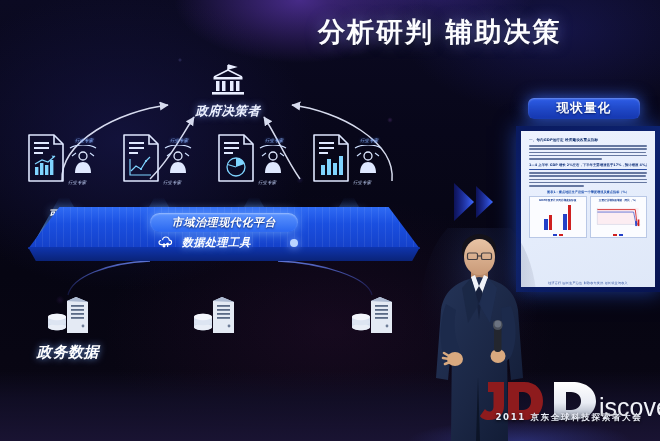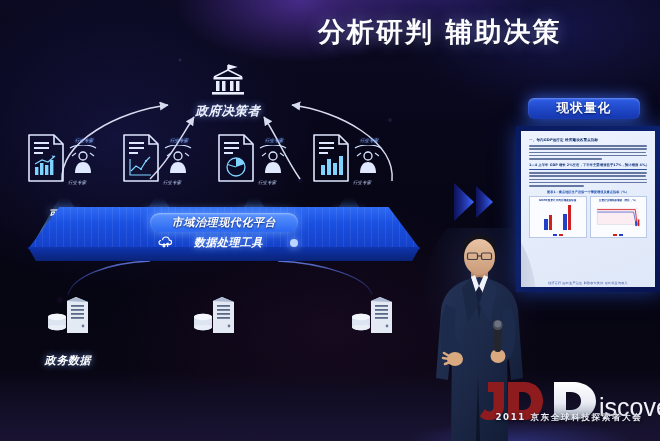--- a/index.html
+++ b/index.html
@@ -106,37 +106,37 @@
     background:linear-gradient(180deg,#5d95ff 0%, #2a67f0 100%);
     box-shadow:0 0 12px rgba(120,180,255,.8), inset 0 1px 2px rgba(255,255,255,.4);
     display:flex; align-items:center; justify-content:center;
   }
   #plat-pill span {
     font-size:11px; font-weight:700; color:#fff; letter-spacing:.6px;
     text-shadow:0 1px 2px rgba(0,20,80,.8);
   }
   #tool-row {
     position:absolute; left:130px; top:28px; width:150px;
-    display:flex; align-items:center; gap:21px;
+    display:flex; align-items:center; gap:9px;
   }
   #tool-row svg { flex:0 0 auto; }
   #tool-label {
     font-size:11px; font-weight:700; color:#ffffff; letter-spacing:.5px;
     text-shadow:0 0 7px rgba(140,190,255,.9);
   }
   #plat-dot {
     position:absolute; left:262px; top:32px; width:8px; height:8px;
     border-radius:50%; background:#bcd6ff; box-shadow:0 0 8px #8ab4ff;
   }
 
   
   .src-group { position:absolute; top:240px; width:100px; text-align:center; }
   .src-icon { width:46px; height:42px; margin:0 auto; }
   .src-label {
-    margin-top:12px; font-size:11px; font-weight:700; color:#ffffff;
+    margin-top:2px; font-size:15px; font-weight:700; color:#ffffff;
     letter-spacing:.6px; text-shadow:0 0 7px rgba(120,170,255,.8);
   }
 
   
   #chevrons { position:absolute; left:452px; top:178px; width:52px; height:48px; }
 
   
   #panel-badge {
     position:absolute; left:528px; top:98px; width:112px; height:21px;
     border-radius:6px;

